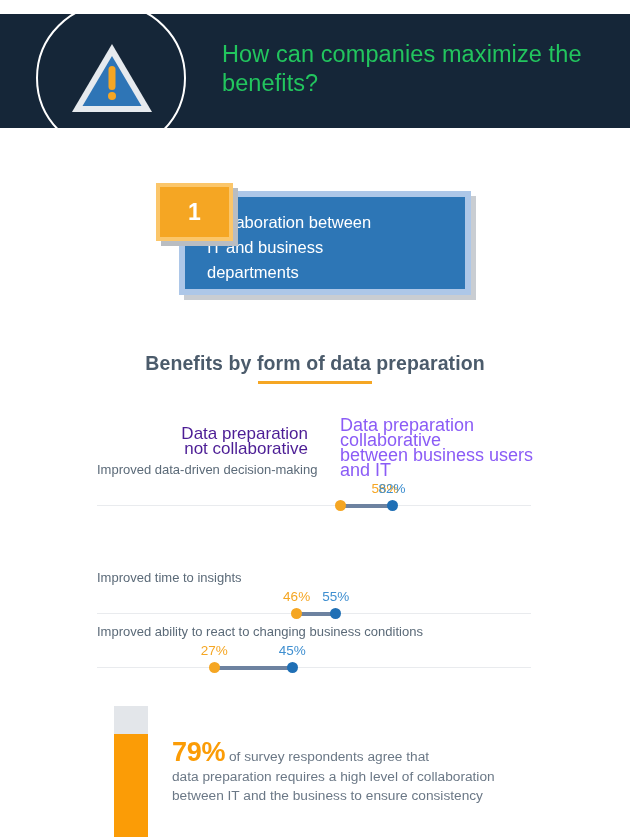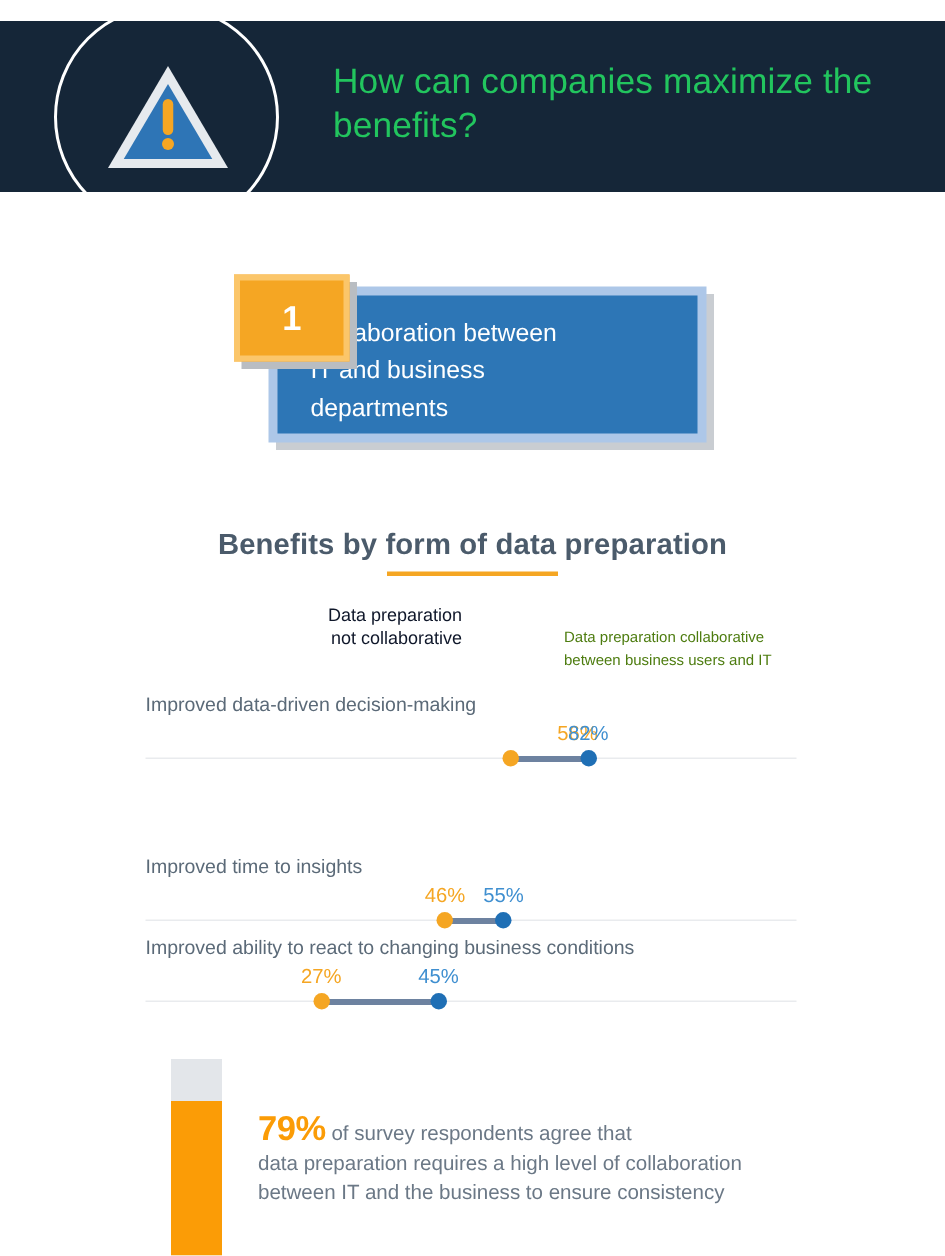--- a/index.html
+++ b/index.html
@@ -143,39 +143,38 @@
     left: 258px;
     top: 381px;
     width: 114px;
     height: 3px;
     background: #f5a623;
   }
 
   .legend-orange {
     position: absolute;
     left: 148px;
-    top: 403px;
+    top: 426px;
     width: 160px;
     text-align: right;
-    color: #0f172a;
-    font-size: 12px;
+    color: #4c1d95;
+    font-size: 17px;
     line-height: 15px;
     white-space: pre-line;
   }
   .legend-blue {
     position: absolute;
     left: 340px;
     top: 418px;
     width: 195px;
     text-align: left;
-    color: #4d7c0f;
-    font-size: 10px;
+    color: #8b5cf6;
+    font-size: 18px;
     line-height: 15px;
     white-space: pre-line;
-    margin-left: 36px;
   }
 
   .rows {
     position: absolute;
     left: 0;
     top: 0;
     width: 630px;
     height: 668px;
   }
   .row {
@@ -249,21 +248,21 @@
     position: absolute;
     left: 172px;
     top: 743px;
     width: 400px;
     color: #6b7886;
     font-size: 13.7px;
     line-height: 19.5px;
   }
   .stat-pct {
     color: #fb9c06;
-    font-size: 23px;
+    font-size: 27px;
     font-weight: 700;
     letter-spacing: -0.3px;
   }
 </style>
 </head>
 <body>
 
 <div class="header-band">
   <div class="header-circle"></div>
 

